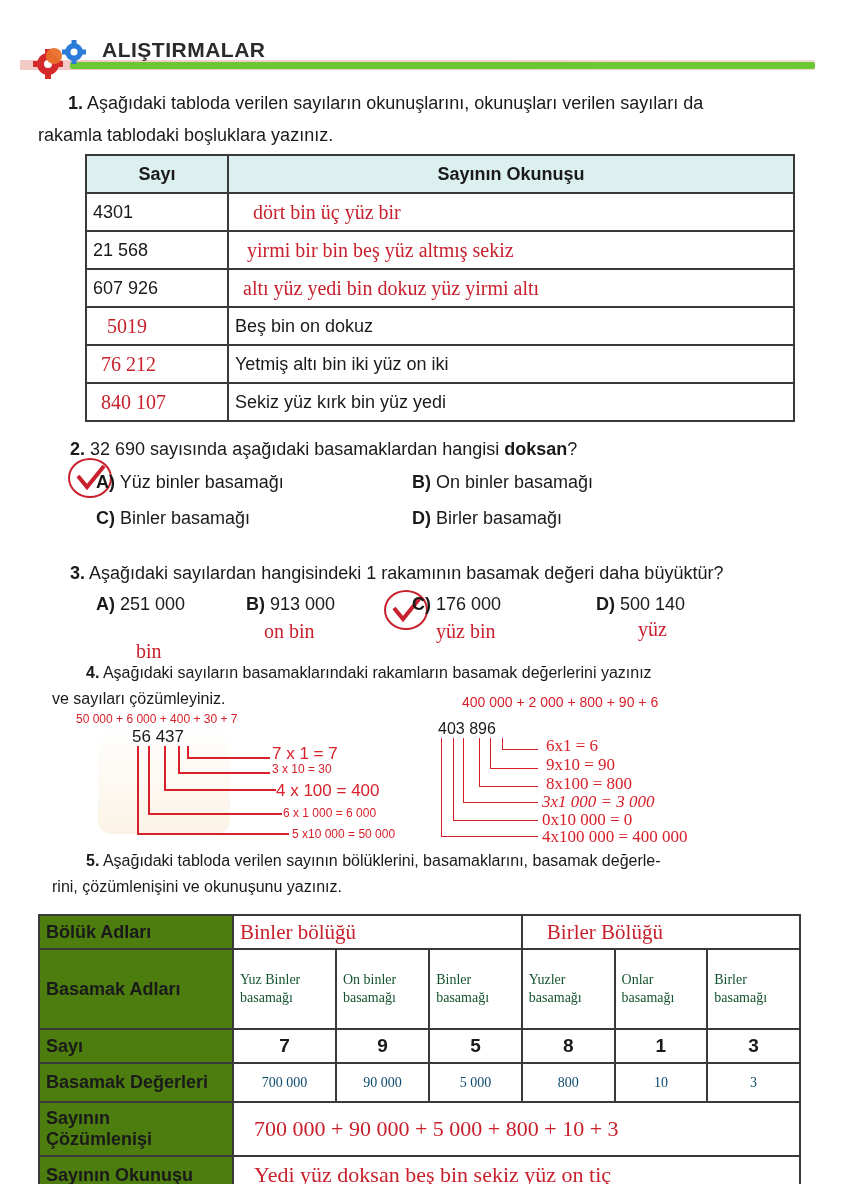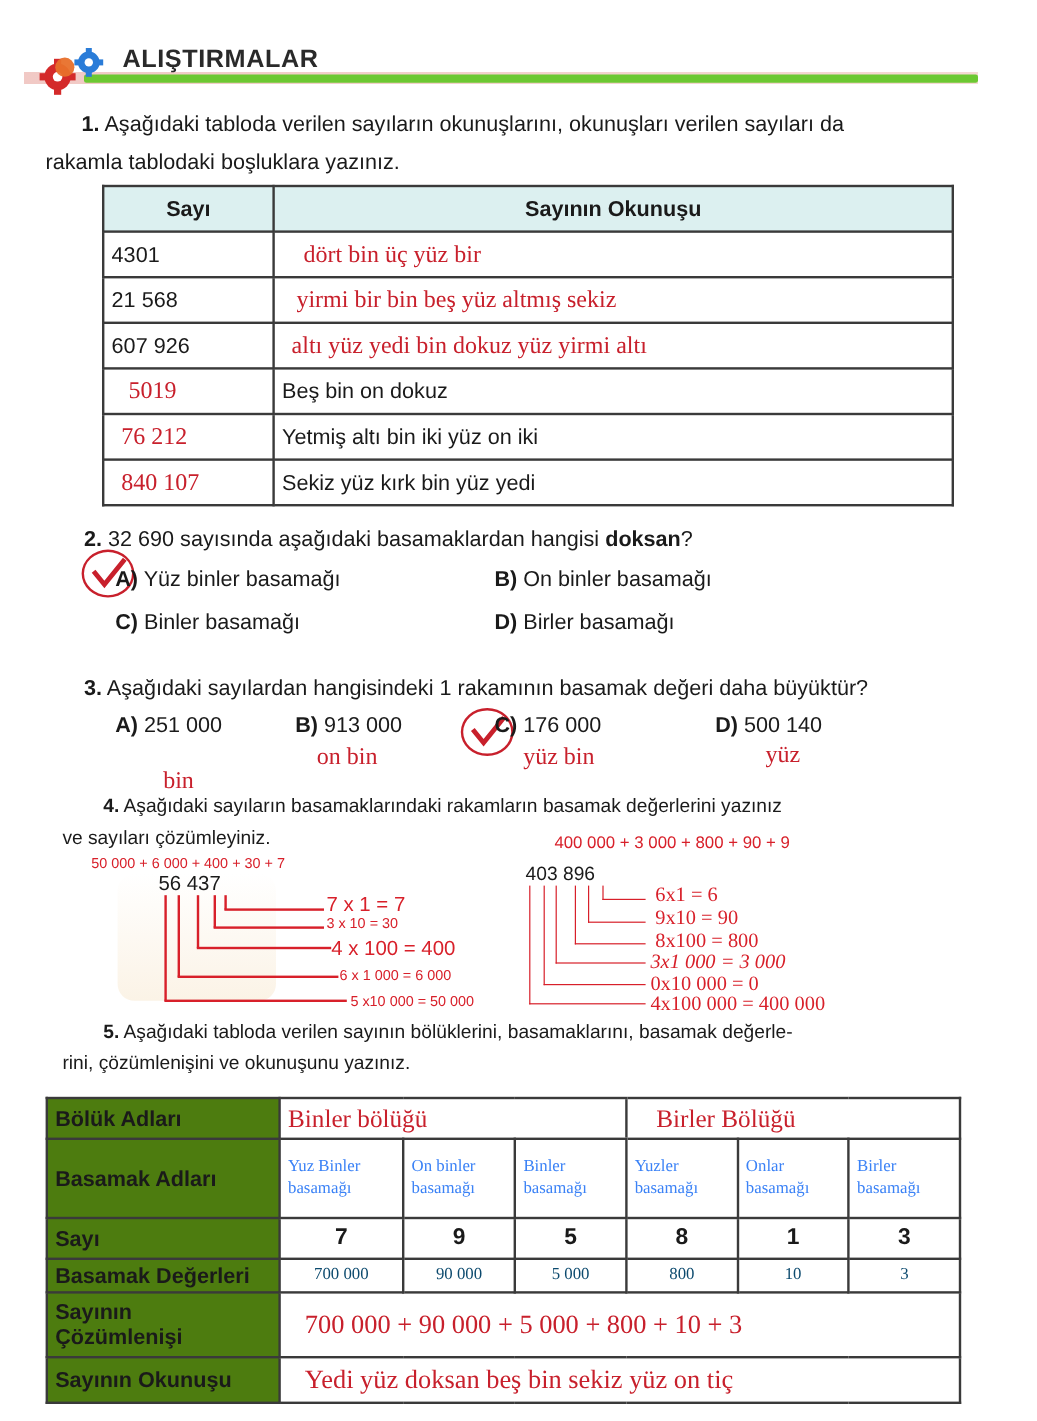--- a/index.html
+++ b/index.html
@@ -35,21 +35,21 @@
   }
 
   .diag-line { position:absolute; background:#d8202a; }
   .diag-text { position:absolute; color:#d8202a; white-space:nowrap; }
 
   
   .t5 { left:38px; top:914px; width:763px; }
   .t5 td { border:2px solid #3a3a3a; padding:0 6px; }
   .t5 td.lbl { background:#4d7c0f; font-weight:bold; font-size:18px; width:180px; }
   .t5 .grp { font-family:"Liberation Serif", serif; color:#c8202c; font-size:21px; }
-  .t5 .bas { font-family:"Liberation Serif", serif; color:#3b82f6; font-size:14px; line-height:18px; }
+  .t5 .bas { font-family:"Liberation Serif", serif; color:#14532d; font-size:14px; line-height:18px; }
   .t5 .digit { text-align:center; font-size:19px; font-weight:bold; }
   .t5 .val { text-align:center; font-family:"Liberation Serif", serif; color:#0c4a6e; font-size:14px; }
   .t5 .big { font-family:"Liberation Serif", serif; color:#c8202c; font-size:22px; padding-left:20px; }
 </style>
 </head>
 <body>
 
 <div class="abs hdr-band"></div>
 <div class="abs hdr-green"></div>
 <div class="abs" style="left:32px;top:40px;width:70px;height:40px;">
@@ -176,21 +176,21 @@
 <div class="diag-text" style="left:276px;top:781px;font-size:17px;">4 x 100 = 400</div>
 
 <div class="diag-line" style="left:148px;top:746px;width:2px;height:68px;"></div>
 <div class="diag-line" style="left:148px;top:813px;width:134px;height:2px;"></div>
 <div class="diag-text" style="left:283px;top:806px;font-size:12px;">6 x 1 000 = 6 000</div>
 
 <div class="diag-line" style="left:137px;top:746px;width:2px;height:88px;"></div>
 <div class="diag-line" style="left:137px;top:833px;width:152px;height:2px;"></div>
 <div class="diag-text" style="left:292px;top:827px;font-size:12px;">5 x10 000 = 50 000</div>
 
-<div class="diag-text" style="left:462px;top:694px;font-size:14px;">400 000 + 3 000 + 800 + 90 + 9</div>
+<div class="diag-text" style="left:462px;top:694px;font-size:14px;">400 000 + 2 000 + 800 + 90 + 6</div>
 <div class="abs" style="left:438px;top:720px;font-size:16px;">403 896</div>
 
 <div class="diag-line" style="left:502px;top:738px;width:1px;height:12px;"></div>
 <div class="diag-line" style="left:502px;top:749px;width:36px;height:1px;"></div>
 <div class="diag-text serif" style="left:546px;top:736px;font-size:17px;">6x1 = 6</div>
 
 <div class="diag-line" style="left:490px;top:738px;width:1px;height:31px;"></div>
 <div class="diag-line" style="left:490px;top:768px;width:48px;height:1px;"></div>
 <div class="diag-text serif" style="left:546px;top:755px;font-size:17px;">9x10 = 90</div>
 
@@ -216,21 +216,21 @@
 </div>
 <div class="abs" style="left:52px;top:878px;font-size:16px;">rini, çözümlenişini ve okunuşunu yazınız.</div>
 
 <table class="abs t5">
   <tbody>
       <tr style="height:34px;">
     <td class="lbl">Bölük Adları</td>
     <td colspan="3" style="border-right:none;"><span class="grp">Binler bölüğü</span></td>
     <td colspan="3" style="padding-left:24px;"><span class="grp">Birler Bölüğü</span></td>
   </tr>
-  <tr style="height:66px;">
+  <tr style="height:80px;">
     <td class="lbl">Basamak Adları</td>
     <td class="bas">
           <div>Yuz Binler</div>
           <div>basamağı</div>
         </td>
     <td class="bas">
           <div>On binler</div>
           <div>basamağı</div>
         </td>
     <td class="bas">
@@ -252,21 +252,21 @@
   </tr>
   <tr style="height:34px;">
     <td class="lbl">Sayı</td>
     <td class="digit">7</td>
     <td class="digit">9</td>
     <td class="digit">5</td>
     <td class="digit">8</td>
     <td class="digit">1</td>
     <td class="digit">3</td>
   </tr>
-  <tr style="height:28px;">
+  <tr style="height:39px;">
     <td class="lbl">Basamak Değerleri</td>
     <td class="val">700 000</td>
     <td class="val">90 000</td>
     <td class="val">5 000</td>
     <td class="val">800</td>
     <td class="val">10</td>
     <td class="val">3</td>
   </tr>
   <tr style="height:54px;">
     <td class="lbl">

